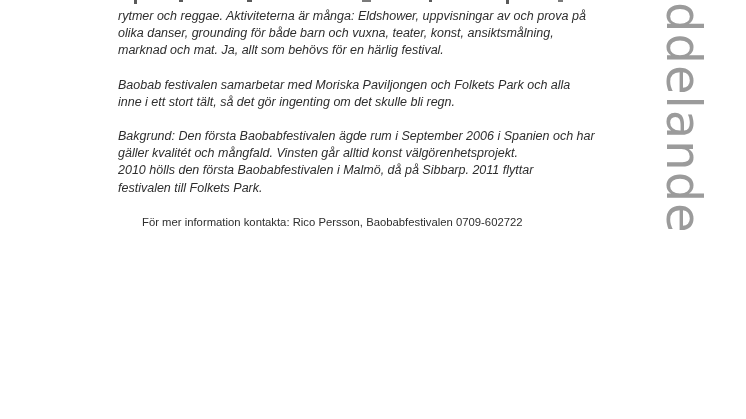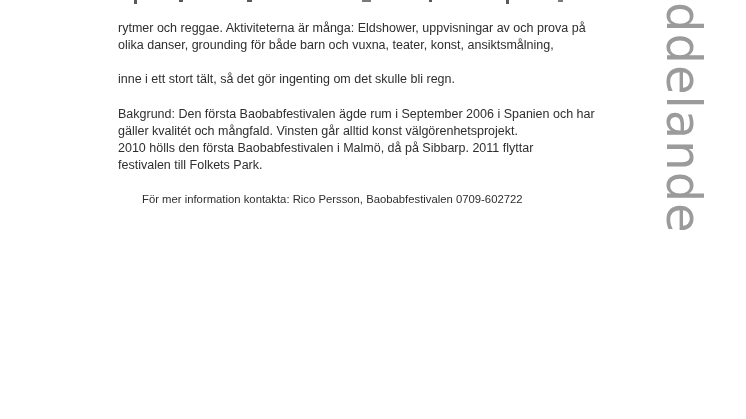--- a/index.html
+++ b/index.html
@@ -19,21 +19,21 @@
   
   .body-text {
     position: absolute;
     left: 118px;
     top: 4px;
     width: 535px;
     color: #2e2e2e;
     font-size: 12.5px;
     line-height: 17.2px;
   }
-  .para { margin: 16px 0 17px 0; }
+  .para { margin: 4px 0 17px 0; font-style: italic; }
   .para:last-of-type { margin-bottom: 6px; }
   .line { white-space: nowrap; }
   .contact {
     margin: 0;
     font-size: 11.3px;
     white-space: nowrap;
     color: #2e2e2e;
     padding-left: 24px;
   }
 
@@ -87,23 +87,25 @@
     <span class="frag"></span>
     <span class="frag"></span>
     <span class="frag"></span>
   </div>
 
   <div class="body-text">
 
     <div class="para">
       <div class="line">rytmer och reggae. Aktiviteterna är många: Eldshower, uppvisningar av och prova på</div>
       <div class="line">olika danser, grounding för både barn och vuxna, teater, konst, ansiktsmålning,</div>
+      <div class="line">marknad och mat. Ja, allt som behövs för en härlig festival.</div>
     </div>
 
     <div class="para">
+      <div class="line">Baobab festivalen samarbetar med Moriska Paviljongen och Folkets Park och alla</div>
       <div class="line">inne i ett stort tält, så det gör ingenting om det skulle bli regn.</div>
     </div>
 
 
     <div class="para">
       <div class="line">Bakgrund: Den första Baobabfestivalen ägde rum i September 2006 i Spanien och har</div>
       <div class="line">gäller kvalitét och mångfald. Vinsten går alltid konst välgörenhetsprojekt.</div>
       <div class="line">2010 hölls den första Baobabfestivalen i Malmö, då på Sibbarp. 2011 flyttar</div>
       <div class="line">festivalen till Folkets Park.</div>
     </div>

